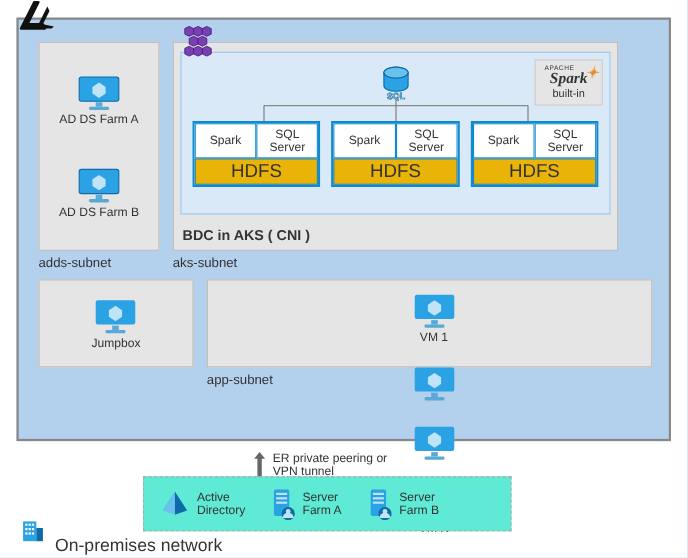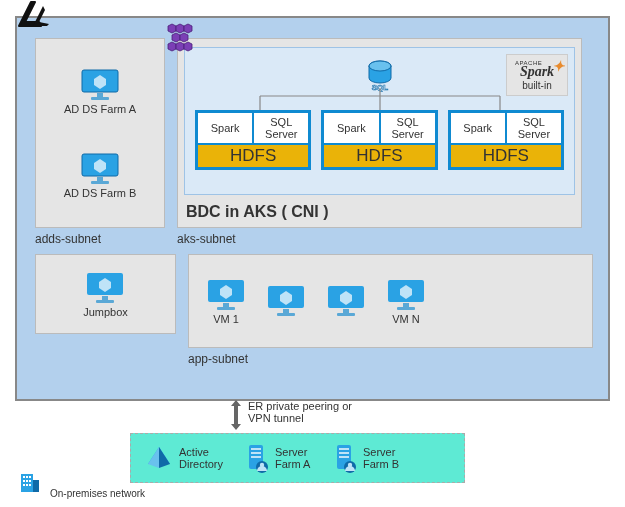--- a/index.html
+++ b/index.html
@@ -41,24 +41,24 @@
     flex-direction: column;
     align-items: center;
     justify-content: space-around;
   }
   .subnet-label {
     font-weight: 400;
     margin-top: 4px;
     font-size: 12px;
     text-align: left;
   }
-  .adds-box { width: 130px; height: 190px; }
+  .adds-box { width: 110px; height: 190px; }
   .aks-box { width: 405px; height: 190px; position: relative; padding: 6px; }
   .mnt-box { width: 141px; height: 80px; }
-  .app-box { width: 405px; height: 94px; flex-direction: row; justify-content: flex-start; gap: 18px; padding-left: 16px; }
+  .app-box { width: 405px; height: 80px; flex-direction: column; justify-content: flex-start; gap: 18px; padding-left: 16px; }
   .vm-item { display: flex; flex-direction: column; align-items: center; gap: 2px; }
   .vm-item span { font-size: 11px; }
   .monitor-icon {
     width: 42px; height: 34px; display: block;
   }
   .aks-logo {
     position: absolute;
     top: 22px;
     left: 163px;
     z-index: 5;
@@ -69,21 +69,21 @@
     left: 6px; right: 6px;
     height: 148px;
     background: #dae9f7;
     border: 1px solid #9ec3e6;
   }
   .bdc-label {
     position: absolute;
     bottom: 6px;
     left: 8px;
     font-weight: 600;
-    font-size: 16px;
+    font-size: 13px;
   }
   .sql-icon {
     position: absolute;
     top: 10px;
     left: 50%;
     transform: translateX(-50%);
   }
   .spark-badge {
     position: absolute;
     top: 6px; right: 6px;
@@ -178,21 +178,21 @@
     display: flex;
     align-items: center;
     gap: 14px;
     padding: 0 14px;
   }
   .onprem-item { display: flex; align-items: center; gap: 6px; font-size: 11px; line-height: 1.1; }
   .onprem-label {
     position: absolute;
     top: 488px;
     left: 50px;
-    font-size: 10px;
+    font-size: 16px;
   }
   .building-icon {
     position: absolute;
     top: 471px;
     left: 18px;
   }
 </style>
 </head>
 <body>
 
@@ -352,21 +352,21 @@
           </svg>
           <span>VM N</span>
         </div>
       </div>
       <div class="subnet-label">app-subnet</div>
     </div>
   </div>
 </div>
 
 <div class="onprem-connector">
-  <div style="display:flex;align-items:flex-start;gap:6px;">
+  <div style="display:flex;align-items:flex-start;gap:6px;margin-top:11px;">
     <svg width="12" height="30" viewBox="0 0 12 30">
       <path d="M6 0 L11 6 H8 V24 H11 L6 30 L1 24 H4 V6 H1 Z" fill="#666"></path>
     </svg>
     <span style="display:inline-block;max-width:120px;">ER private peering or VPN tunnel</span>
   </div>
 </div>
 
 <div class="onprem-box">
   <div class="onprem-item">
     <svg width="28" height="28" viewBox="0 0 28 28">

